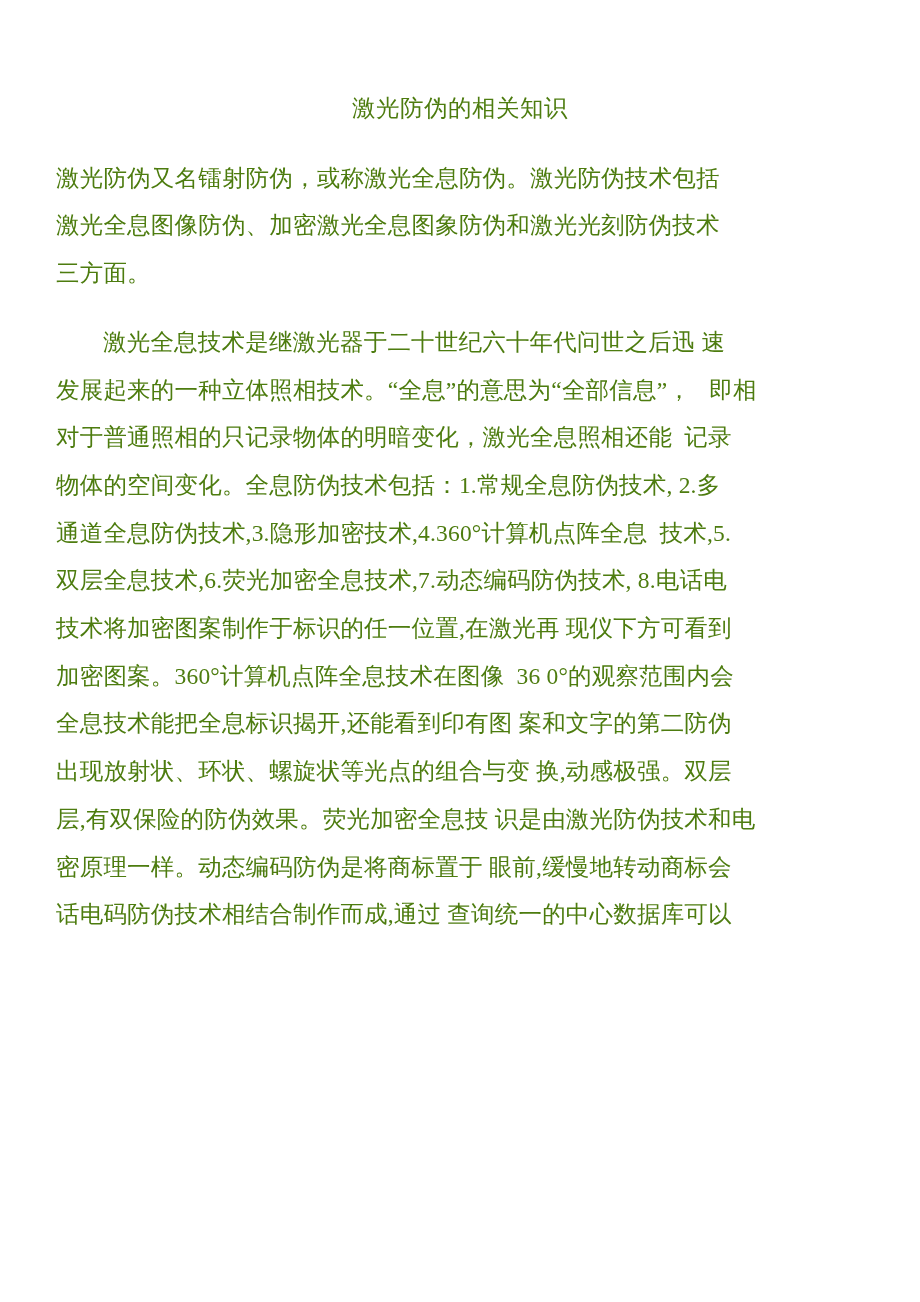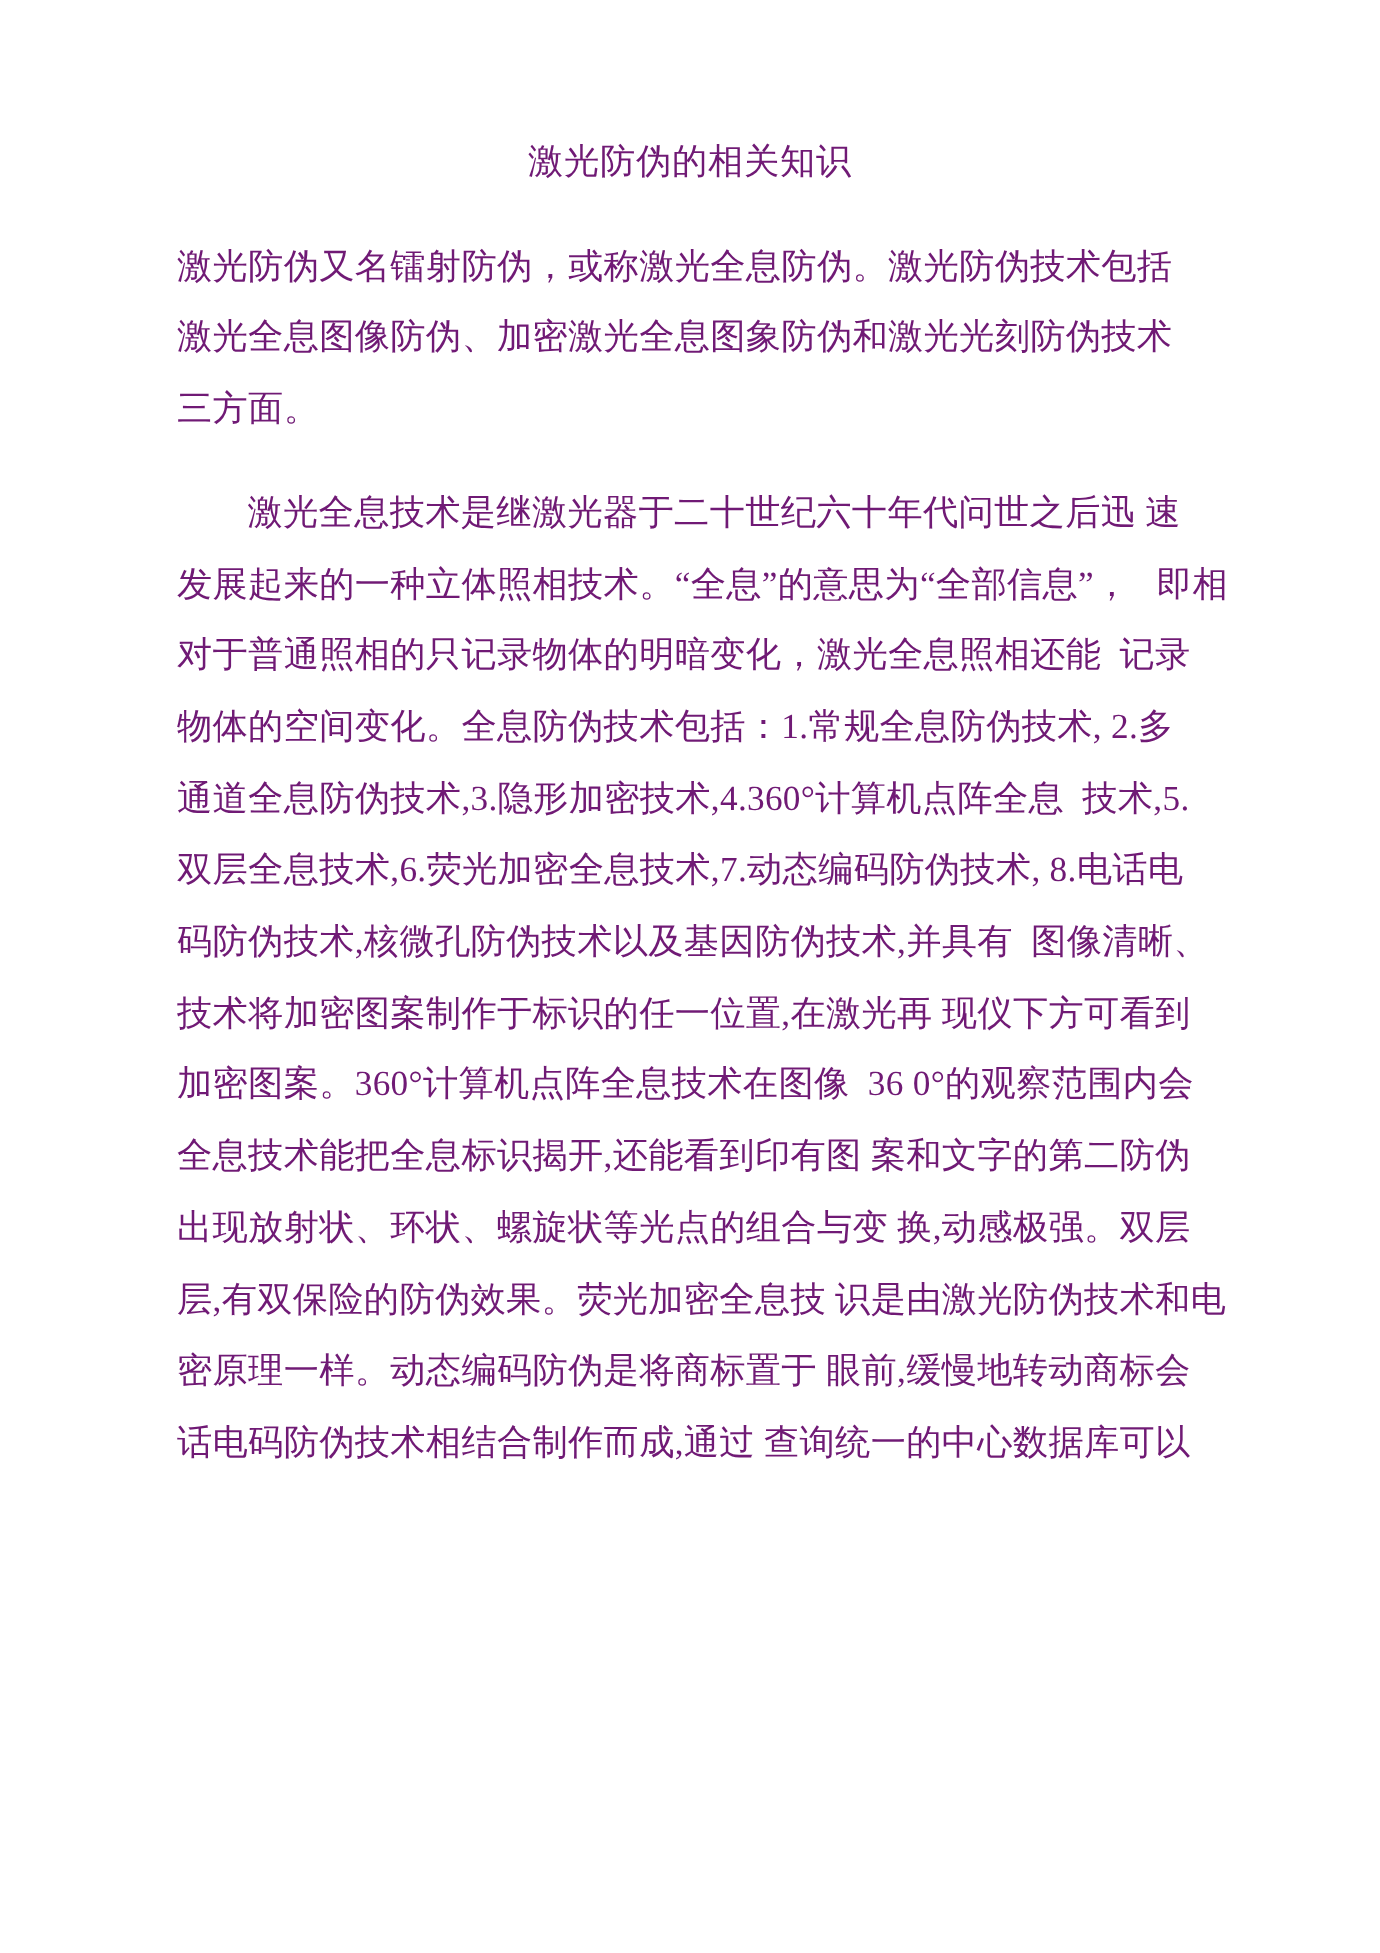--- a/index.html
+++ b/index.html
@@ -7,34 +7,34 @@
     padding: 0;
     background: #ffffff;
   }
   .page {
     position: relative;
     width: 920px;
     height: 1302px;
     background: #ffffff;
     overflow: hidden;
     font-family: "Liberation Serif", "DejaVu Serif", serif;
-    color: #701a75;
+    color: #4d7c0f;
     -webkit-font-smoothing: antialiased;
   }
   .doc-title {
     margin: 85px 125px 0 125px;
     font-size: 23.5px;
     font-weight: normal;
     line-height: 47.7px;
     text-align: center;
     letter-spacing: 0.5px;
     white-space: pre;
   }
   .para {
-    margin: 0 118px 0 118px;
+    margin: 0 118px 0 56px;
     font-size: 23.5px;
     line-height: 47.7px;
   }
   .para-1 { margin-top: 22px; }
   .para-2 { margin-top: 21px; }
   .text-line {
     white-space: pre;
     letter-spacing: 0.2px;
   }
   .text-line.indent {
@@ -54,21 +54,20 @@
     <div class="text-line">三方面。</div>
   </div>
 
   <div class="para para-2">
     <div class="text-line indent">激光全息技术是继激光器于二十世纪六十年代问世之后迅 速</div>
     <div class="text-line">发展起来的一种立体照相技术。“全息”的意思为“全部信息”，   即相</div>
     <div class="text-line">对于普通照相的只记录物体的明暗变化，激光全息照相还能  记录</div>
     <div class="text-line">物体的空间变化。全息防伪技术包括：1.常规全息防伪技术, 2.多</div>
     <div class="text-line">通道全息防伪技术,3.隐形加密技术,4.360°计算机点阵全息  技术,5.</div>
     <div class="text-line">双层全息技术,6.荧光加密全息技术,7.动态编码防伪技术, 8.电话电</div>
-    <div class="text-line">码防伪技术,核微孔防伪技术以及基因防伪技术,并具有  图像清晰、</div>
     <div class="text-line">技术将加密图案制作于标识的任一位置,在激光再 现仪下方可看到</div>
     <div class="text-line">加密图案。360°计算机点阵全息技术在图像  36 0°的观察范围内会</div>
     <div class="text-line">全息技术能把全息标识揭开,还能看到印有图 案和文字的第二防伪</div>
     <div class="text-line">出现放射状、环状、螺旋状等光点的组合与变 换,动感极强。双层</div>
     <div class="text-line">层,有双保险的防伪效果。荧光加密全息技 识是由激光防伪技术和电</div>
     <div class="text-line">密原理一样。动态编码防伪是将商标置于 眼前,缓慢地转动商标会</div>
     <div class="text-line">话电码防伪技术相结合制作而成,通过 查询统一的中心数据库可以</div>
   </div>
 
 </div>

